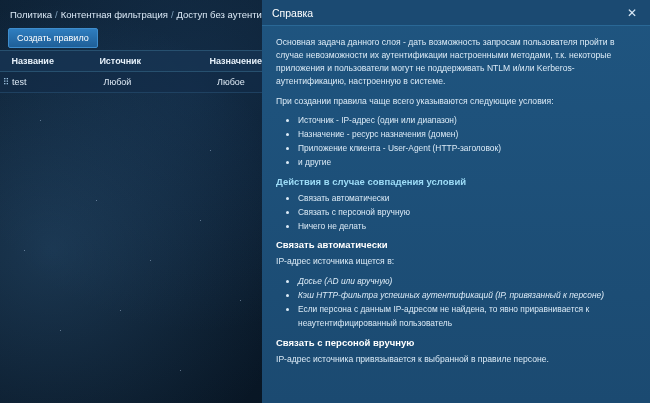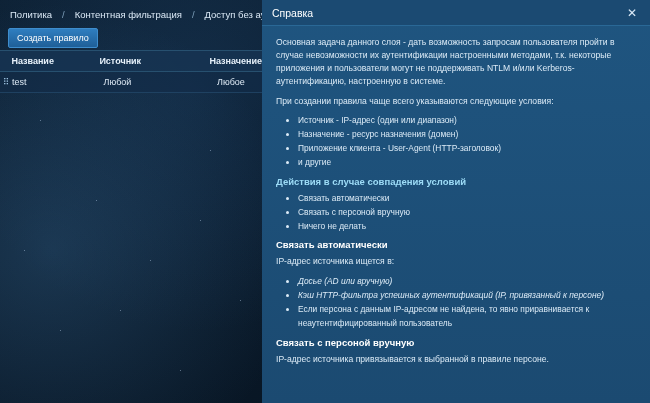--- a/index.html
+++ b/index.html
@@ -34,21 +34,21 @@
   
   #breadcrumb {
     position: absolute;
     left: 0; top: 0;
     width: 262px;
     padding: 9px 8px 8px 10px;
     font-size: 9.5px;
     color: #cfe0f0;
     display: flex;
     align-items: center;
-    gap: 10px;
+    gap: 3px;
     white-space: nowrap;
   }
   #breadcrumb .crumb { color: #dbe9f6; }
   #breadcrumb .sep { color: #7fa0bb; }
   .help-dot {
     display: inline-flex;
     align-items: center; justify-content: center;
     width: 11px; height: 11px;
     border-radius: 50%;
     background: #2d6ea8;

